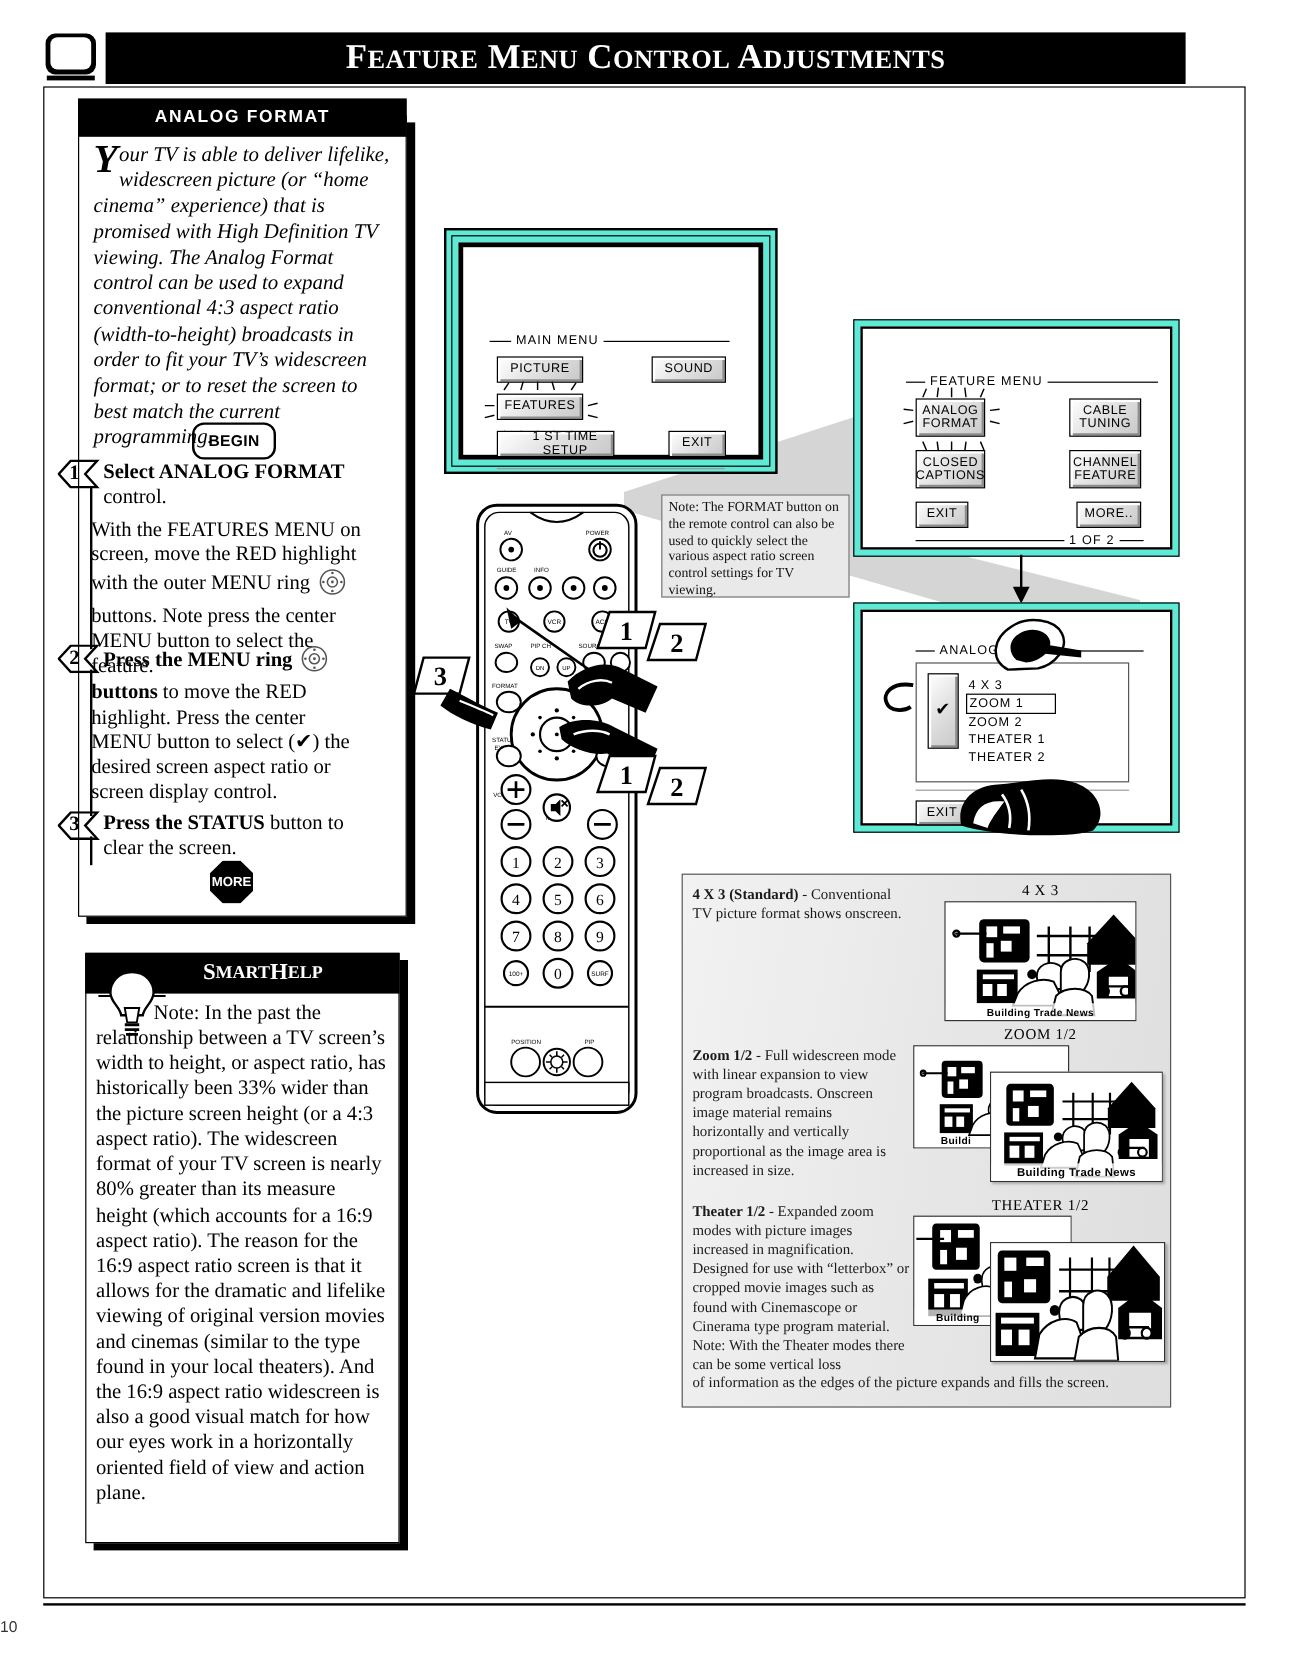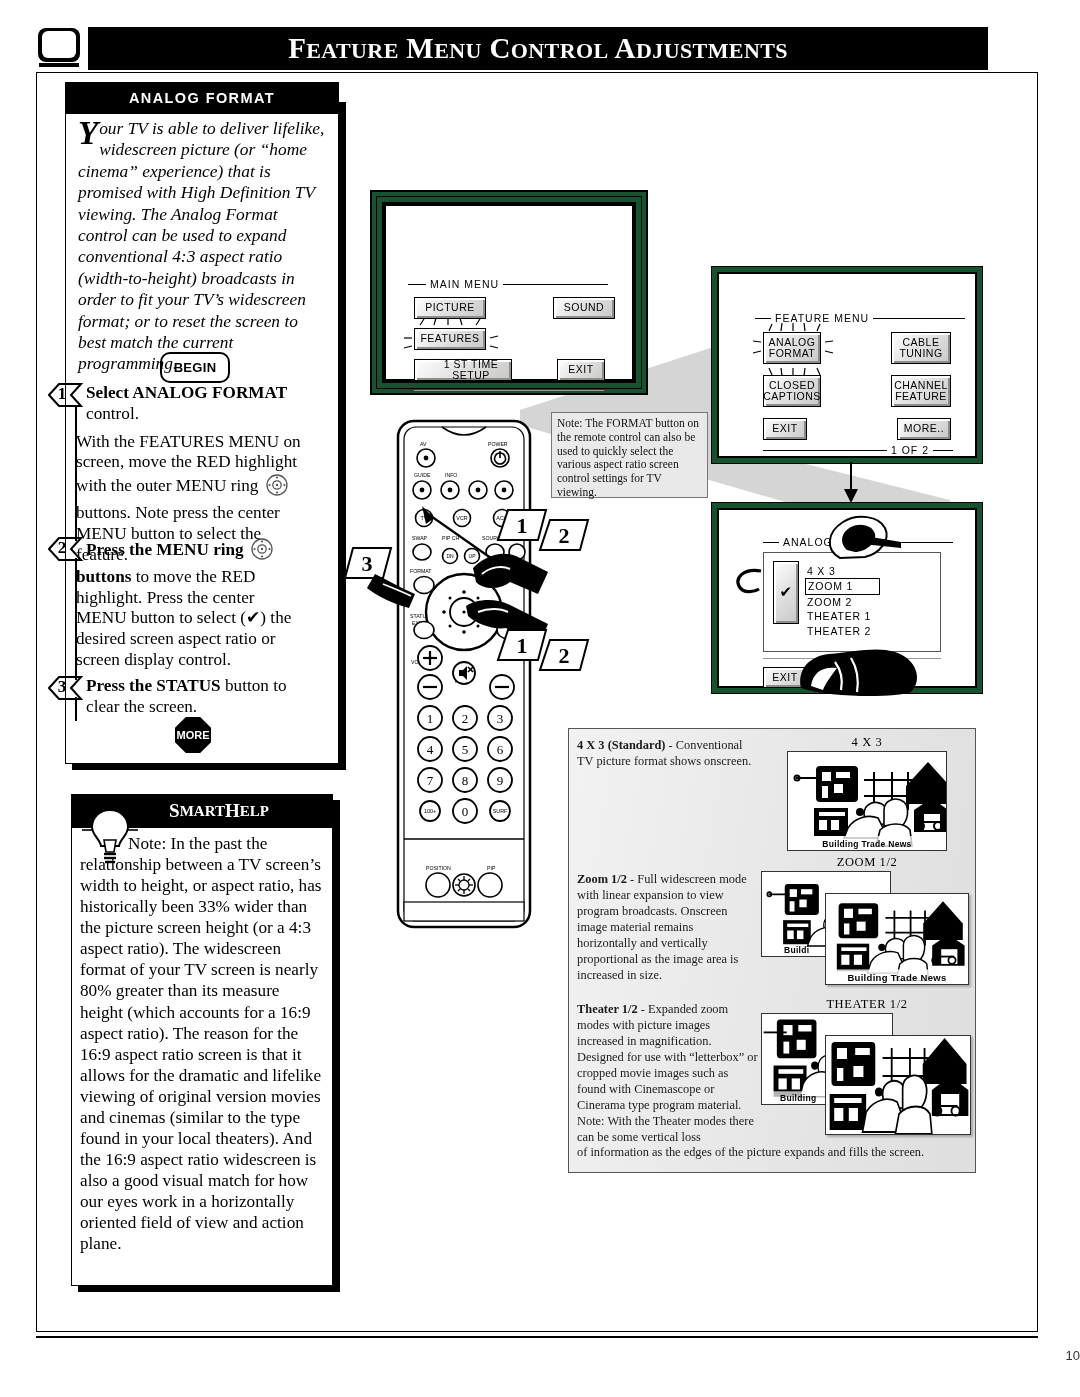--- a/index.html
+++ b/index.html
@@ -13,21 +13,21 @@
   
   #page-frame{
     position:absolute; left:36px; top:72px; width:1002px; height:1260px;
     border:1.5px solid #000;
   }
   #footer-rule{
     position:absolute; left:36px; top:1336px; width:1002px; height:0;
     border-top:2px solid #000;
   }
   #page-number{
-    position:absolute; left:0; top:1348px; width:1080px; text-align:right;
+    position:absolute; left:0; top:1348px; width:1080px; text-align:left;
     font-family:"Liberation Sans", sans-serif; font-size:13px; color:#333;
   }
 
   
   #header-bar{
     position:absolute; left:88px; top:27px; width:900px; height:43px;
     background:#000;
     display:flex; align-items:center; justify-content:center;
   }
   #header-title{
@@ -115,21 +115,21 @@
     padding-left:34px;
   }
   #sh-title .sc{ font-size:15px; }
   #bulb{ position:absolute; left:80px; top:796px; width:70px; height:72px; }
   #sh-text{
     position:absolute; left:80px; top:833px; width:244px;
     font-size:17.2px; line-height:1.225; text-indent:48px;
   }
 
   
-  .tv-outer{ position:absolute; border:2px solid #000; background:#14532d; }
+  .tv-outer{ position:absolute; border:2px solid #000; background:#5eead4; }
   .tv-inner{ position:absolute; inset:4px; border:1.5px solid #000; }
   .tv-screen{ position:absolute; inset:5px; border:4px solid #000; background:#fff; }
 
   .menu-title-row{
     position:absolute; display:flex; align-items:center; gap:4px;
     font-family:"Liberation Sans", sans-serif; font-size:10.5px; letter-spacing:1px;
     white-space:nowrap;
   }
   .menu-title-row .ln{ height:0; border-top:1.5px solid #000; }
 
@@ -324,21 +324,21 @@
   <div class="tv-inner">
     <div class="tv-screen">
       <div class="menu-title-row" style="left:22px; top:72px; width:200px;">
         <span class="ln" style="width:18px;"></span>
         <span>MAIN MENU</span>
         <span class="ln" style="flex:1;"></span>
       </div>
       <div class="btn3d" style="left:28px; top:91px; width:72px; height:22px;">
         <span>PICTURE</span>
       </div>
-      <div class="btn3d" style="left:167px; top:91px; width:62px; height:22px;">
+      <div class="btn3d" style="left:157px; top:91px; width:62px; height:22px;">
         <span>SOUND</span>
       </div>
       <div class="btn3d" style="left:28px; top:122px; width:72px; height:22px;">
         <span>FEATURES</span>
       </div>
       <div class="hl-rays" style="left:16px; top:110px;">
         <svg width="100" height="50" viewBox="0 0 100 50">
           <g stroke="#000" stroke-width="1.2" fill="none">
             <line x1="18" y1="9" x2="22" y2="3"></line>
               <line x1="32" y1="9" x2="34" y2="2"></line>

